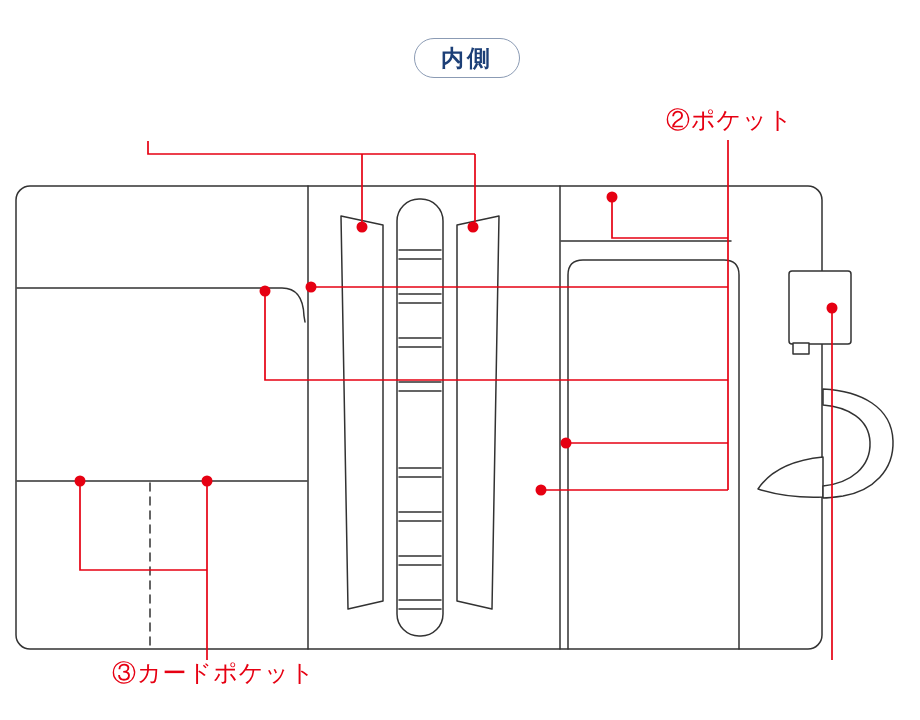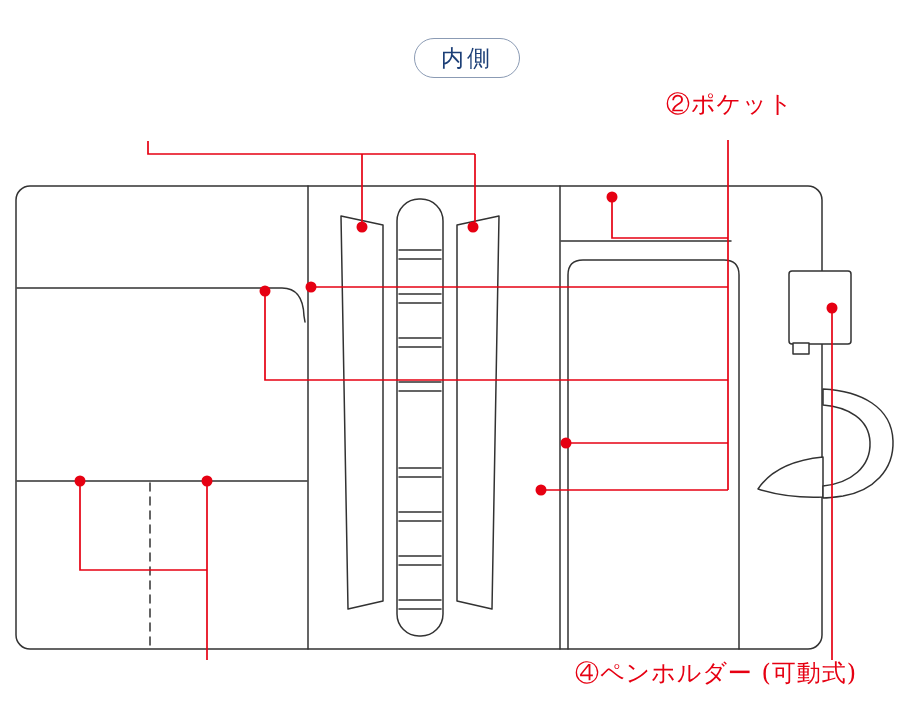--- a/index.html
+++ b/index.html
@@ -45,48 +45,49 @@
   
   .label {
     position: absolute;
     color: var(--callout);
     font-size: 24px;
     letter-spacing: 1px;
     white-space: nowrap;
     line-height: 1.1;
   }
   .label-ring-guard { left: 68px;  top: 107px; }
-  .label-pocket     { left: 666px; top: 93px; font-family: Liberation Mono, monospace; }
+  .label-pocket     { left: 666px; top: 107px; }
   .label-card-pocket{ left: 112px; top: 660px; }
   .label-pen-holder { left: 575px; top: 660px; }
 
   .title-badge {
     position: absolute;
     left: 414px; top: 38px;
     width: 104px; height: 38px;
     border: 1.5px solid var(--title-border);
     border-radius: 20px;
     display: flex; align-items: center; justify-content: center;
     color: var(--title-text);
     font-size: 23px;
     letter-spacing: 3px;
     background: #fff;
+    font-weight: bold;
   }
 </style>
 </head>
 <body>
 
 <div class="stage">
 
   <div class="title-badge">
     <span>内側</span>
   </div>
 
   <div class="label label-pocket">②ポケット</div>
-  <div class="label label-pen-holder">④ペンホルダー (可動式)</div>
+  <div class="label label-card-pocket">③カードポケット</div>
 
   <svg width="920" height="720" viewBox="0 0 920 720">
 
     <g class="art">
 
       <rect x="16" y="186" width="806" height="463" rx="14"></rect>
 
       <line x1="308" y1="186" x2="308" y2="649"></line>
       <line x1="560" y1="186" x2="560" y2="649"></line>
 

